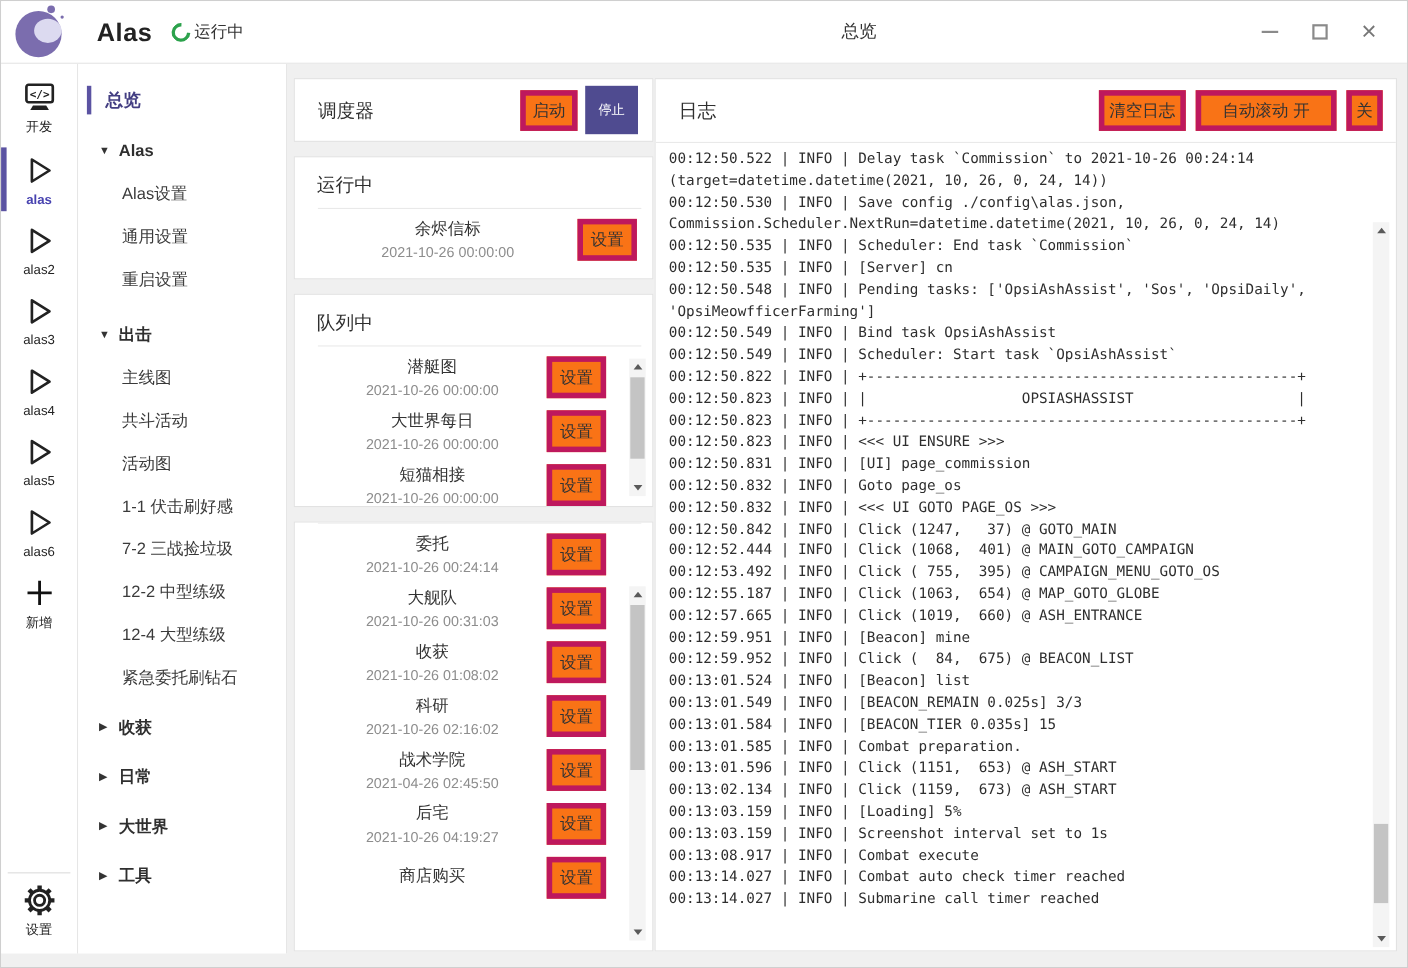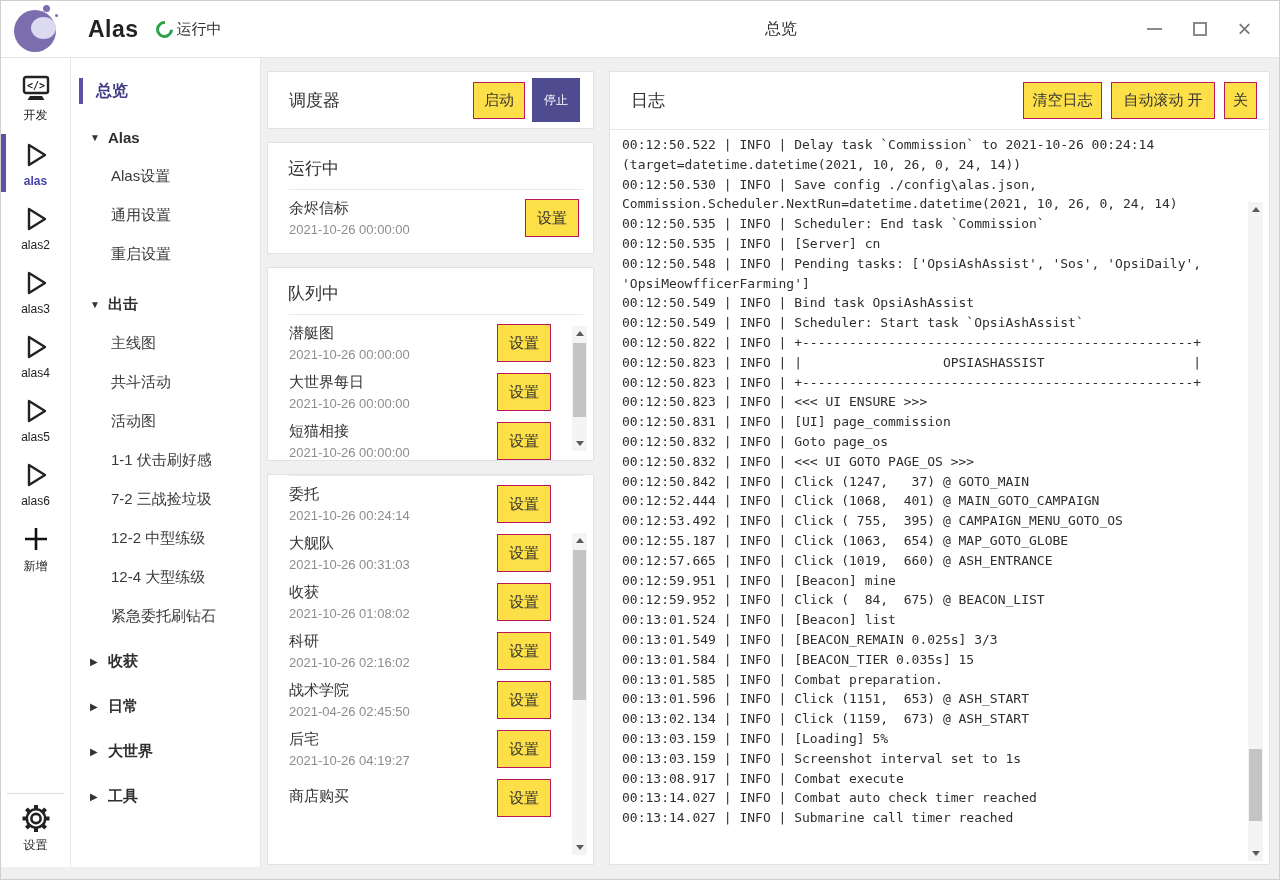--- a/index.html
+++ b/index.html
@@ -48,40 +48,40 @@
   .menu { flex:0 0 190px; background:#fff; border-right:1px solid #e6e6e6; padding-top:17px; overflow:hidden; }
   .menu-overview { position:relative; height:32px; display:flex; align-items:center; padding-left:25px; font-size:16px; font-weight:bold; color:#433e82; cursor:pointer; }
   .menu-overview .selbar { position:absolute; left:8px; top:3px; bottom:3px; width:4px; background:var(--accent); }
   .menu-group { margin-top:10px; }
   .menu-group-header { height:40px; display:flex; align-items:center; padding-left:19px; font-size:15px; font-weight:bold; color:#2f2f2f; cursor:pointer; }
   .menu-group-header .tri { font-size:10px; width:18px; color:#333; }
   .menu-item { height:39px; display:flex; align-items:center; padding-left:40px; font-size:15px; color:#3a3a3a; cursor:pointer; }
   .menu-group.collapsed { margin-top:5px; }
 
   
-  .content { flex:1; display:flex; padding:13px 9px 2px 6px; gap:15px; min-width:0; }
+  .content { flex:1; display:flex; padding:13px 9px 2px 6px; gap:1px; min-width:0; }
   .col-left { flex:0 0 327px; display:flex; flex-direction:column; gap:13px; }
   .panel { background:#fff; border:1px solid var(--panel-border); }
 
   .sched-head { flex:0 0 58px; display:flex; align-items:center; padding:0 13px 0 21px; }
   .sched-title { font-size:17px; color:#2f2f2f; flex:1; }
-  .btn { background:#fde047; border:1px solid #be185d; font-size:15px; color:#333; cursor:pointer; font-family:inherit; }
+  .btn { background:#f97316; border:5px solid #be185d; font-size:15px; color:#333; cursor:pointer; font-family:inherit; }
   .btn-start { width:52px; height:37px; margin-right:7px; }
   .btn-stop  { width:48px; height:44px; background:var(--stop); border:none; color:#fff; font-size:12px; }
 
   .task-panel { display:flex; flex-direction:column; position:relative; overflow:hidden; }
   .task-panel-title { padding:14px 20px 9px; font-size:17px; color:#2f2f2f; }
   .task-panel-divider { border-top:1px solid var(--divider); margin:0 10px 0 21px; }
   .panel-running { flex:0 0 112px; }
   .panel-pending { flex:0 0 194px; }
   .panel-waiting { flex:1 1 auto; }
   .task-list { flex:1; overflow:hidden; padding:4px 0 0; }
   .task-list.with-bar { padding-right:28px; }
   .task-row { display:flex; align-items:center; padding:5px 14px 6px 21px; }
-  .task-info { flex:1; min-width:0; }
+  .task-info { flex:1; min-width:0;text-align:center; }
   .task-name { font-size:15px; color:#333; }
   .task-time { font-size:13px; color:#8d8d8d; margin-top:4px; }
   .setting-btn { width:54px; height:38px; font-size:15px; flex:0 0 54px; }
 
   
   .fakebar { position:absolute; width:15px; background:#f4f4f4; right:6px; }
   .fakebar .fb-up, .fakebar .fb-down { position:absolute; left:0; width:15px; height:15px; display:flex; align-items:center; justify-content:center; cursor:pointer; }
   .fb-up { top:0; } .fb-down { bottom:0; }
   .fb-up::after { content:""; border-left:4px solid transparent; border-right:4px solid transparent; border-bottom:5px solid #5a5a5a; }
   .fb-down::after { content:""; border-left:4px solid transparent; border-right:4px solid transparent; border-top:5px solid #5a5a5a; }
@@ -91,21 +91,21 @@
   .bar-waiting { top:58px; bottom:9px; }
   .bar-waiting .fb-thumb { top:17px; height:150px; }
   .bar-log { top:130px; bottom:3px; }
   .bar-log .fb-thumb { top:547px; height:72px; }
 
   
   .log-panel { flex:1; display:flex; flex-direction:column; position:relative; overflow:hidden; min-width:0; }
   .log-head { flex:0 0 58px; display:flex; align-items:center; padding:0 12px 0 21px; border-bottom:1px solid var(--divider); }
   .log-title { font-size:17px; color:#2f2f2f; flex:1; }
   .btn-clear { width:79px; height:37px; margin-right:9px; }
-  .btn-autoscroll { width:104px; height:37px; margin-right:9px; }
+  .btn-autoscroll { width:128px; height:37px; margin-right:9px; }
   .btn-off { width:33px; height:37px; }
   .log-body { flex:1; overflow:hidden; padding:5px 30px 0 12px; }
   .log-line { font-family:"DejaVu Sans Mono","Liberation Mono",monospace; font-size:13px; line-height:19.8px; color:#2e2e2e; white-space:pre-wrap; word-wrap:break-word; }
 </style>
 </head>
 <body>
 
 <div class="window">
 
   <header class="titlebar">

